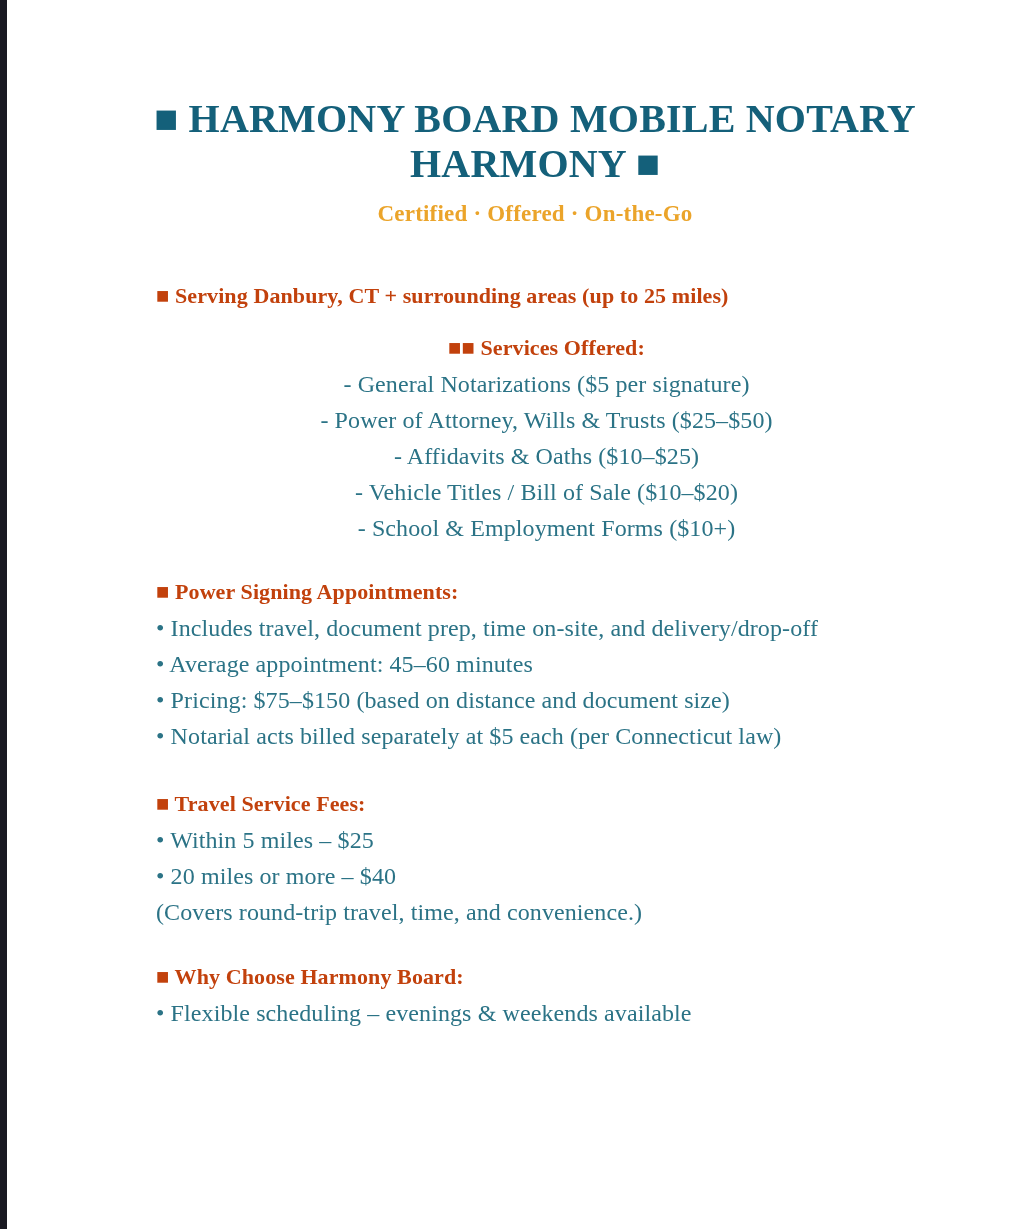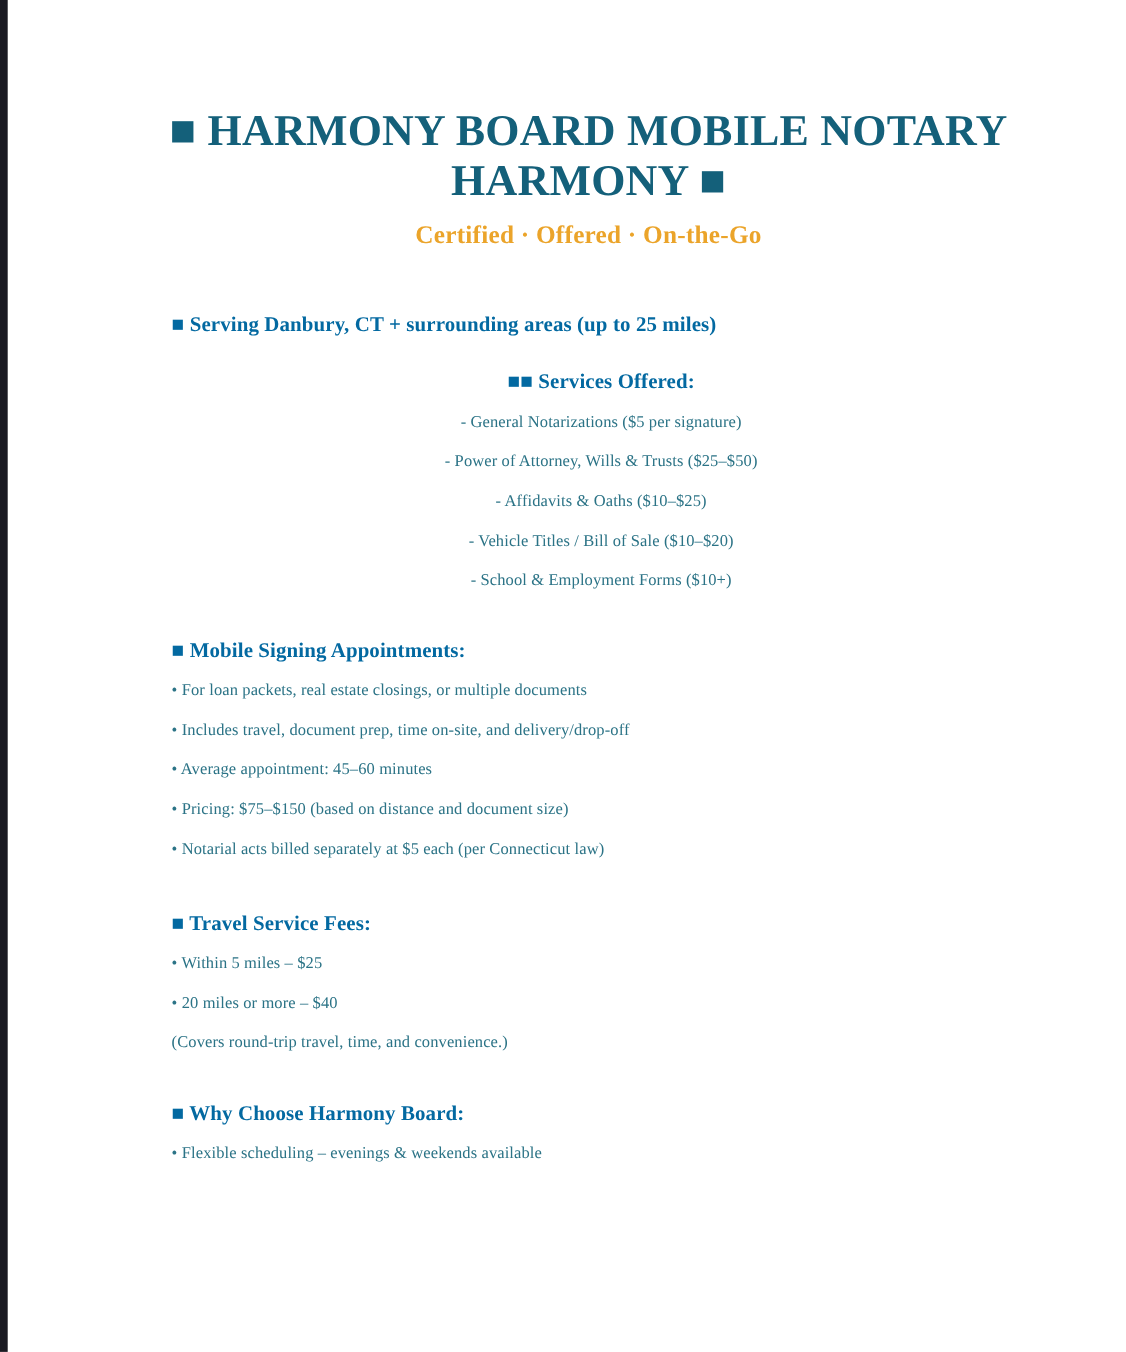--- a/index.html
+++ b/index.html
@@ -51,29 +51,29 @@
       margin-right: 110px;
     }
     .section { margin-top: 37px; }
     .section.first { margin-top: 54px; }
     .section.tight { margin-top: 24px; text-align: center; }
     .section.wide  { margin-top: 40px; }
     .section.mid   { margin-top: 36px; }
 
     .section h2 {
       margin: 0 0 8px 0;
-      font-size: 19px;
+      font-size: 22px;
       line-height: 28px;
       font-weight: bold;
-      color: #0369a1;
+      color: #c2410c;
       letter-spacing: 0.1px;
     }
     .section p {
       margin: 0 0 8px 0;
-      font-size: 15px;
+      font-size: 24px;
       line-height: 28px;
       font-weight: normal;
       color: #2b7386;
       letter-spacing: 0.1px;
     }
   </style>
 </head>
 <body>
 
 <div class="page">
@@ -96,22 +96,21 @@
     <section class="section tight">
       <h2>■■ Services Offered:</h2>
       <p>- General Notarizations ($5 per signature)</p>
       <p>- Power of Attorney, Wills &amp; Trusts ($25–$50)</p>
       <p>- Affidavits &amp; Oaths ($10–$25)</p>
       <p>- Vehicle Titles / Bill of Sale ($10–$20)</p>
       <p>- School &amp; Employment Forms ($10+)</p>
     </section>
 
     <section class="section mid">
-      <h2>■ Mobile Signing Appointments:</h2>
-      <p>• For loan packets, real estate closings, or multiple documents</p>
+      <h2>■ Power Signing Appointments:</h2>
       <p>• Includes travel, document prep, time on-site, and delivery/drop-off</p>
       <p>• Average appointment: 45–60 minutes</p>
       <p>• Pricing: $75–$150 (based on distance and document size)</p>
       <p>• Notarial acts billed separately at $5 each (per Connecticut law)</p>
     </section>
 
     <section class="section wide">
       <h2>■ Travel Service Fees:</h2>
       <p>• Within 5 miles – $25</p>
       <p>• 20 miles or more – $40</p>

